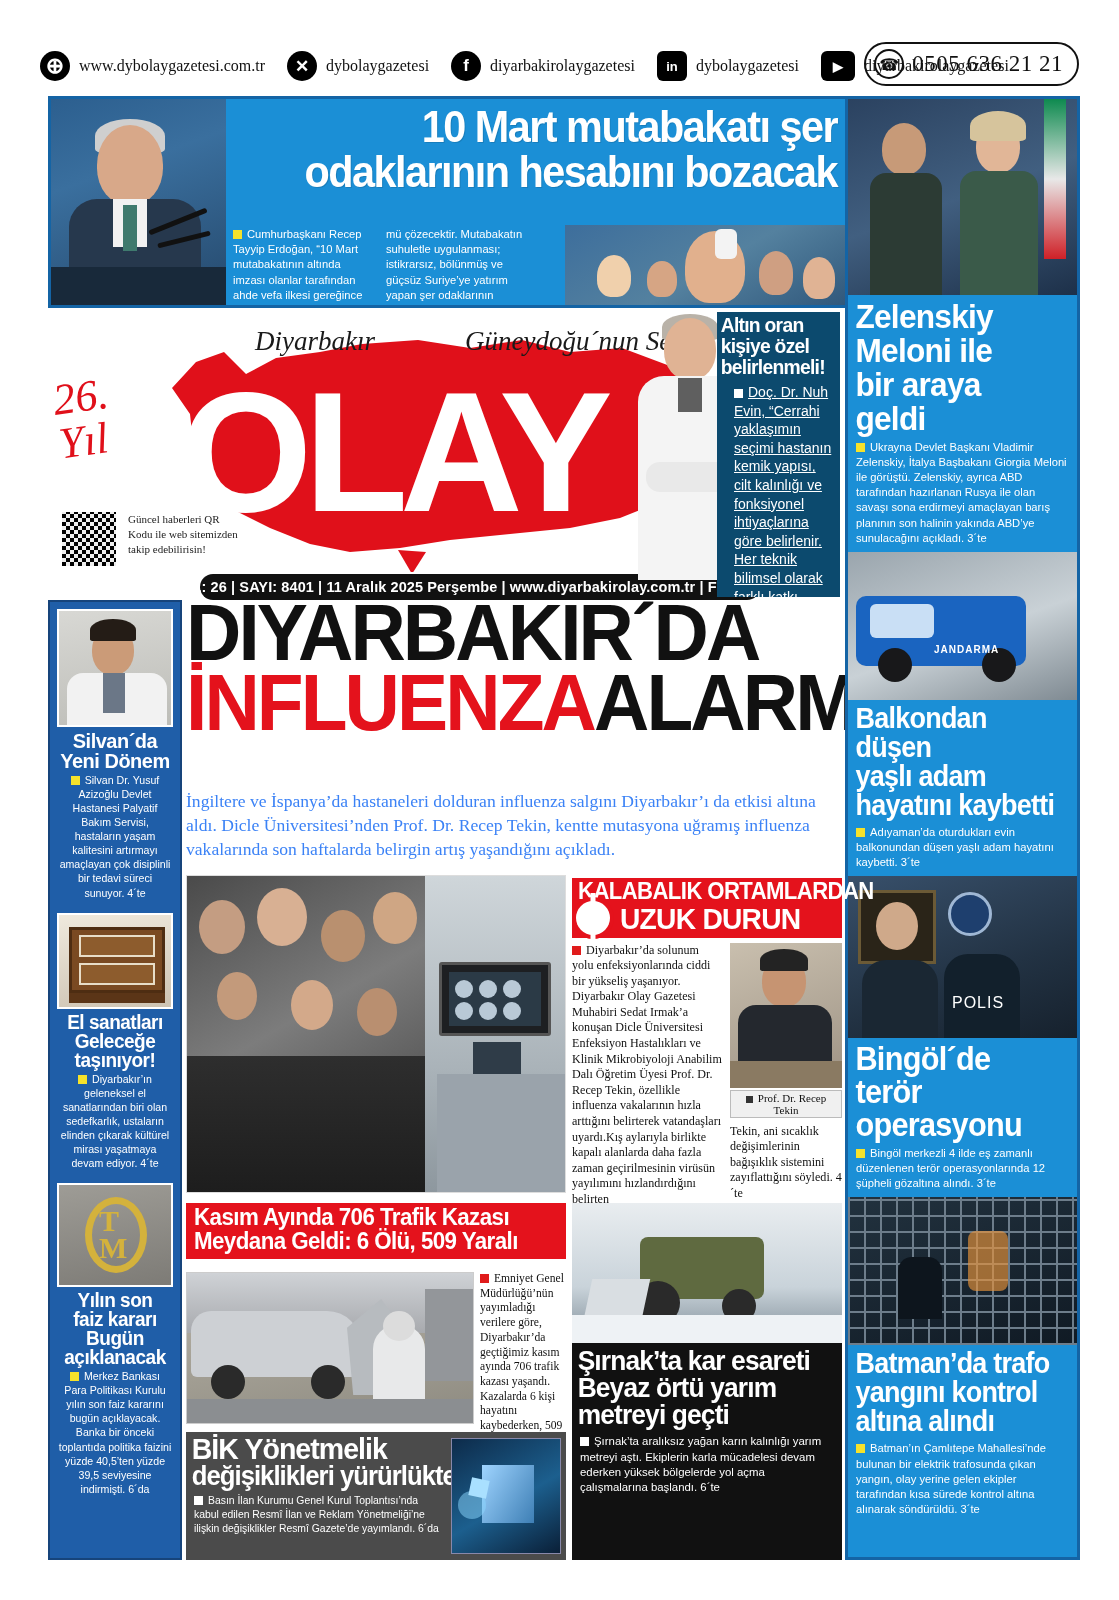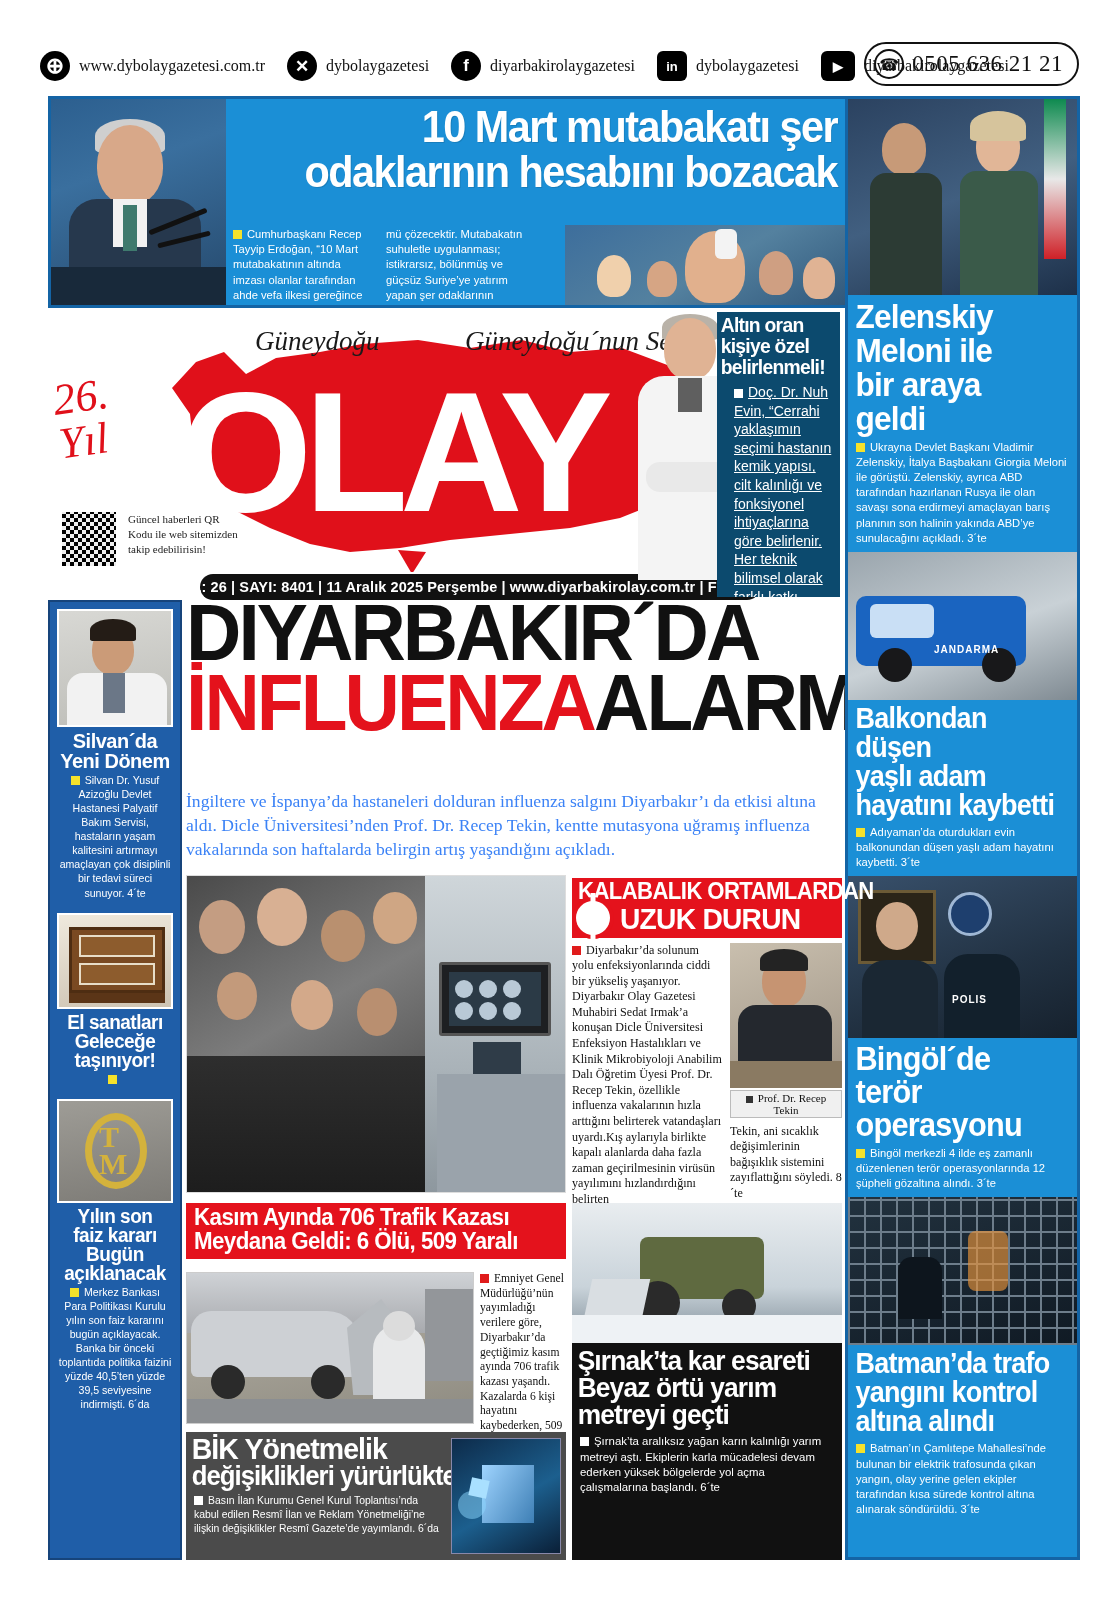--- a/index.html
+++ b/index.html
@@ -358,21 +358,21 @@
       <div class="p" style="left:238px;top:32px;width:32px;height:42px;background:#e0b394"></div>
       <div class="p" style="left:150px;top:4px;width:22px;height:30px;background:#f3f3f3;border-radius:6px;"></div>
     </div>
   </div>
 
   <div class="masthead">
     <svg class="mh-map" viewBox="0 0 560 250" aria-hidden="true">
       <path fill="#e0101a" d="M40,92 L22,66 L46,40 L74,30 L96,52 L126,36 L170,30 L212,22 L268,18 L320,26 L372,18 L420,30 L472,26 L520,44 L548,74 L540,110 L548,146 L520,176 L470,196 L420,206 L360,212 L300,218 L250,226 L200,230 L160,222 L120,206 L84,188 L56,162 L44,130 Z"></path>
       <path fill="#e0101a" d="M248,228 L262,252 L276,230 Z"></path>
     </svg>
-    <div class="mh-sub1">Güneydoğu</div>
+    <div class="mh-sub1">Diyarbakır</div>
     <div class="mh-sub2">Güneydoğu´nun Sesi</div>
     <div class="mh-olay">OLAY</div>
     <div class="mh-yil">
       <div>26.</div>
       <div>Yıl</div>
     </div>
     <div class="qr"></div>
     <div class="qr-txt">Güncel haberleri QR Kodu ile web sitemizden takip edebilirisin!</div>
     <div class="infobar">YIL: 26  |  SAYI: 8401  |  11 Aralık 2025 Perşembe  |  www.diyarbakirolay.com.tr  |  Fiyatı: 5TL</div>
   </div>
@@ -418,21 +418,21 @@
         <div style="position:absolute;left:10px;top:12px;width:96px;height:66px;background:#7a4a22;border:3px solid #4e2d12"></div>
         <div style="position:absolute;left:20px;top:20px;width:76px;height:22px;background:#8d5c2d;border:2px solid #e8ddc8"></div>
         <div style="position:absolute;left:20px;top:48px;width:76px;height:22px;background:#8d5c2d;border:2px solid #e8ddc8"></div>
         <div style="position:absolute;left:10px;top:78px;width:96px;height:10px;background:#5b3517"></div>
       </div>
       <div class="lc-head" style="font-size: 20px;">
         <div>El sanatları</div>
         <div>Geleceğe</div>
         <div>taşınıyor!</div>
       </div>
-      <div class="lc-body"><span class="bullet-y"></span></div>
+      <div class="lc-body"><span class="bullet-y"></span><span>Diyarbakır’ın geleneksel el sanatlarından biri olan sedefkarlık, ustaların elinden çıkarak kültürel mirası yaşatmaya devam ediyor. 4´te</span></div>
       <div class="lc-photo" style="height: 104px; background: linear-gradient(170deg, rgb(158, 156, 150), rgb(125, 123, 118));">
         <div style="position:absolute;left:26px;top:12px;width:62px;height:76px;border-radius:50%;border:7px solid #d4b23c"></div>
         <div style="position:absolute;left:40px;top:22px;width:34px;height:54px;color:#d4b23c;font-weight:bold;font-size:30px;font-family:'Liberation Serif',serif;line-height:.9">T<br>M</div>
       </div>
       <div class="lc-head" style="font-size: 20px;">
         <div>Yılın son</div>
         <div>faiz kararı</div>
         <div>Bugün</div>
         <div>açıklanacak</div>
       </div>
@@ -466,21 +466,21 @@
         <div>yaşlı adam</div>
         <div>hayatını kaybetti</div>
       </div>
       <div class="rc-body"><span class="bullet-y"></span><span>Adıyaman’da oturdukları evin balkonundan düşen yaşlı adam hayatını kaybetti. 3´te</span></div>
       <div class="rc-photo" style="height: 162px; background: linear-gradient(160deg, rgb(56, 80, 107), rgb(34, 50, 67) 60%, rgb(22, 33, 45));">
         <div style="position:absolute;left:10px;top:14px;width:78px;height:74px;background:#2a2418;border:3px solid #6b5a36"></div>
         <div style="position:absolute;left:28px;top:26px;width:42px;height:48px;border-radius:50%;background:#cfa98a"></div>
         <div style="position:absolute;left:100px;top:16px;width:44px;height:44px;border-radius:50%;background:#1e3f6e;border:3px solid #9fb7d4"></div>
         <div style="position:absolute;left:14px;top:84px;width:76px;height:78px;background:#1a2733;border-radius:24px 24px 0 0"></div>
         <div style="position:absolute;left:96px;top:78px;width:76px;height:84px;background:#12202c;border-radius:24px 24px 0 0"></div>
-        <div style="position:absolute;left:104px;top:118px;width:60px;height:12px;color:#fff;font-size:10px;font-weight:bold;letter-spacing:1px">POLIS</div>
+        <div style="position:absolute;left:104px;top:118px;width:60px;height:12px;color:#fff;font-size:16px;font-weight:normal;letter-spacing:1px">POLIS</div>
       </div>
       <div class="rc-head" style="font-size: 33px;">
         <div>Bingöl´de terör</div>
         <div>operasyonu</div>
       </div>
       <div class="rc-body"><span class="bullet-y"></span><span>Bingöl merkezli 4 ilde eş zamanlı düzenlenen terör operasyonlarında 12 şüpheli gözaltına alındı. 3´te</span></div>
       <div class="rc-photo" style="height: 148px; background: linear-gradient(160deg, rgb(27, 42, 56), rgb(58, 80, 100) 55%, rgb(16, 26, 36));">
         <div style="position:absolute;left:0;top:0;width:229px;height:148px;background:repeating-linear-gradient(90deg,#6d7d8b 0 2px,transparent 2px 16px),repeating-linear-gradient(0deg,#6d7d8b 0 2px,transparent 2px 16px),linear-gradient(160deg,#22323f,#101a24)"></div>
         <div style="position:absolute;left:120px;top:34px;width:40px;height:60px;background:#e8933a;border-radius:8px;opacity:.65"></div>
         <div style="position:absolute;left:50px;top:60px;width:44px;height:62px;background:#0d151d;border-radius:14px 14px 0 0"></div>
@@ -527,21 +527,21 @@
         <span class="bullet-r"></span><span>Diyarbakır’da solunum yolu enfeksiyonlarında ciddi bir yükseliş yaşanıyor. Diyarbakır Olay Gazetesi Muhabiri Sedat Irmak’a konuşan Dicle Üniversitesi Enfeksiyon Hastalıkları ve Klinik Mikrobiyoloji Anabilim Dalı Öğretim Üyesi Prof. Dr. Recep Tekin, özellikle influenza vakalarının hızla arttığını belirterek vatandaşları uyardı.Kış aylarıyla birlikte kapalı alanlarda daha fazla zaman geçirilmesinin virüsün yayılımını hızlandırdığını belirten</span>
       </div>
       <div class="kb-right">
         <div class="kb-photo">
           <div style="position:absolute;left:32px;top:12px;width:44px;height:52px;border-radius:50% 50% 46% 46%;background:#c69472;"></div>
           <div style="position:absolute;left:30px;top:6px;width:48px;height:22px;border-radius:50% 50% 8% 8%;background:#232323;"></div>
           <div style="position:absolute;left:8px;top:62px;width:94px;height:84px;background:#24282e;border-radius:18px 18px 0 0;"></div>
           <div style="position:absolute;left:0;top:118px;width:112px;height:28px;background:#8a7a62;"></div>
         </div>
         <div class="kb-cap"><span class="blk-sq" style="background:#333;width:7px;height:7px;"></span><span>Prof. Dr. Recep Tekin</span></div>
-        <div class="kb-cap2">Tekin, ani sıcaklık değişimlerinin bağışıklık sistemini zayıflattığını söyledi. 8´te</div>
+        <div class="kb-cap2">Tekin, ani sıcaklık değişimlerinin bağışıklık sistemini zayıflattığını söyledi. 4´te</div>
       </div>
     </div>
   </div>
 
   <div class="traf-band">
     <div>Kasım Ayında 706 Trafik Kazası</div>
     <div>Meydana Geldi: 6 Ölü, 509 Yaralı</div>
   </div>
   <div class="traf-photo">
     <div style="position:absolute;left:0;top:0;width:288px;height:60px;background:linear-gradient(180deg,#cfd2d6,#a8aaae);"></div>

